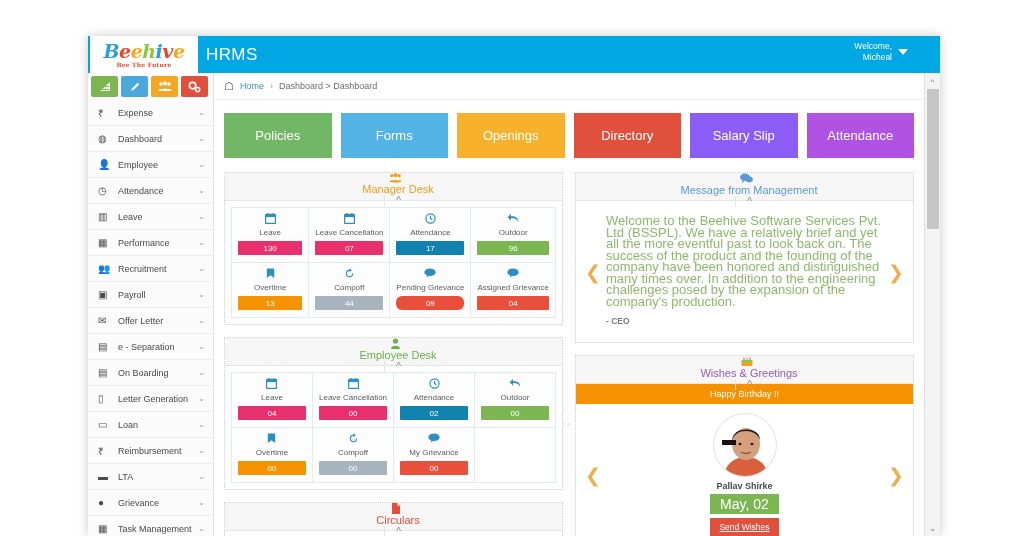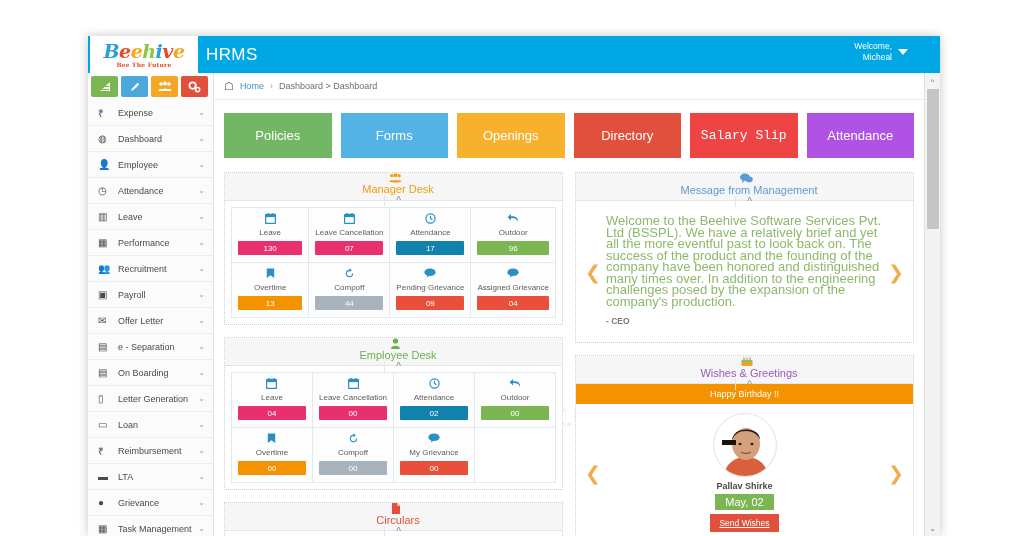--- a/index.html
+++ b/index.html
@@ -353,21 +353,21 @@
   .wish-name {
     font-size: 9px;
     font-weight: bold;
     color: #4a4a4a;
     margin-top: 4px;
   }
   .wish-date {
     display: inline-block;
     background: #7cb653;
     color: #ffffff;
-    font-size: 11px;
+    font-size: 14px;
     padding: 2px 10px;
     margin-top: 3px;
   }
   .wish-btn {
     display: inline-block;
     background: #e1503c;
     color: #ffffff;
     font-size: 8.5px;
     padding: 4px 9px;
     margin-top: 4px;
@@ -564,21 +564,21 @@
 
         <div id="watermark">
           <span>SoftwareSuggest</span><span class="wm-light">.com</span>
         </div>
 
         <div id="tiles">
             <div class="tile" style="background: rgb(114, 183, 101);">Policies</div>
             <div class="tile" style="background: rgb(82, 179, 228);">Forms</div>
             <div class="tile" style="background: rgb(247, 177, 44);">Openings</div>
             <div class="tile" style="background: rgb(225, 80, 60);">Directory</div>
-            <div class="tile" style="background: #ef4444; font-family: Liberation Mono, monospace;">Salary Slip</div>
+            <div class="tile" style="background: #8b5cf6;">Salary Slip</div>
             <div class="tile" style="background: rgb(176, 82, 228);">Attendance</div>
           </div>
 
         <div id="cols">
 
           <div class="col">
 
             <div class="panel">
               <div class="panel-head">
                 <span class="ph-ico">
@@ -644,21 +644,21 @@
                         </svg></div>
                       <div class="desk-label">Compoff</div>
                       <div class="desk-count" style="background: rgb(168, 180, 189);">44</div>
                     </div>
                     <div class="desk-card">
                       <div class="desk-ico"><svg width="12" height="10" viewBox="0 0 12 10">
                           <ellipse cx="6" cy="4.2" rx="5.6" ry="3.8" fill="#2a8fc4"></ellipse>
                           <path d="M3.4 7 L3 9.6 L5.8 7.6 Z" fill="#2a8fc4"></path>
                         </svg></div>
                       <div class="desk-label">Pending Grievance</div>
-                      <div class="desk-count" style="background: rgb(232, 80, 60);">09</div>
+                      <div class="desk-count" style="background: rgb(232, 80, 60); border-radius: 6px;">09</div>
                     </div>
                     <div class="desk-card">
                       <div class="desk-ico"><svg width="12" height="10" viewBox="0 0 12 10">
                           <ellipse cx="6" cy="4.2" rx="5.6" ry="3.8" fill="#2a8fc4"></ellipse>
                           <path d="M3.4 7 L3 9.6 L5.8 7.6 Z" fill="#2a8fc4"></path>
                         </svg></div>
                       <div class="desk-label">Assigned Grievance</div>
                       <div class="desk-count" style="background: rgb(232, 80, 60);">04</div>
                     </div>
                   </div>

